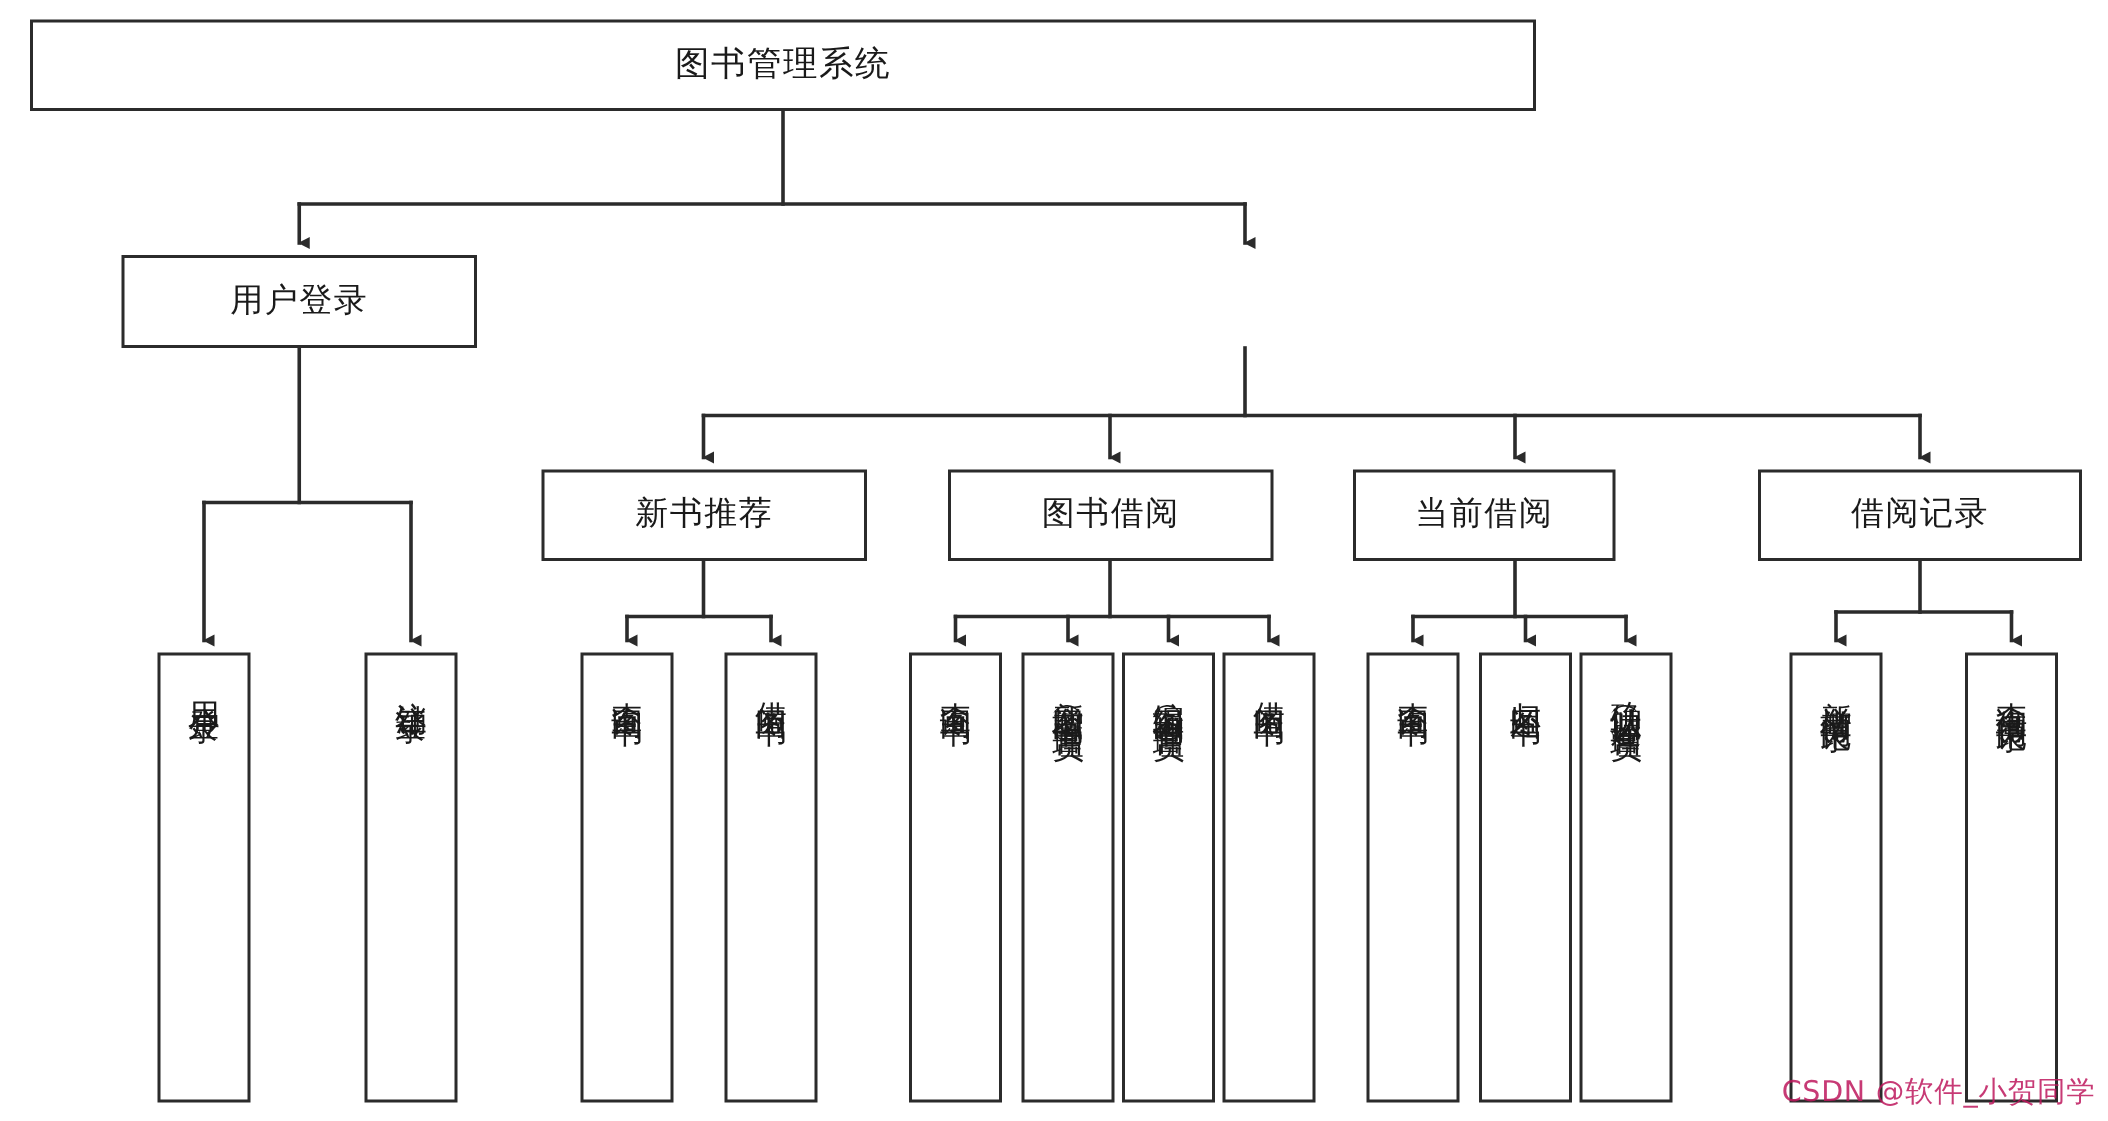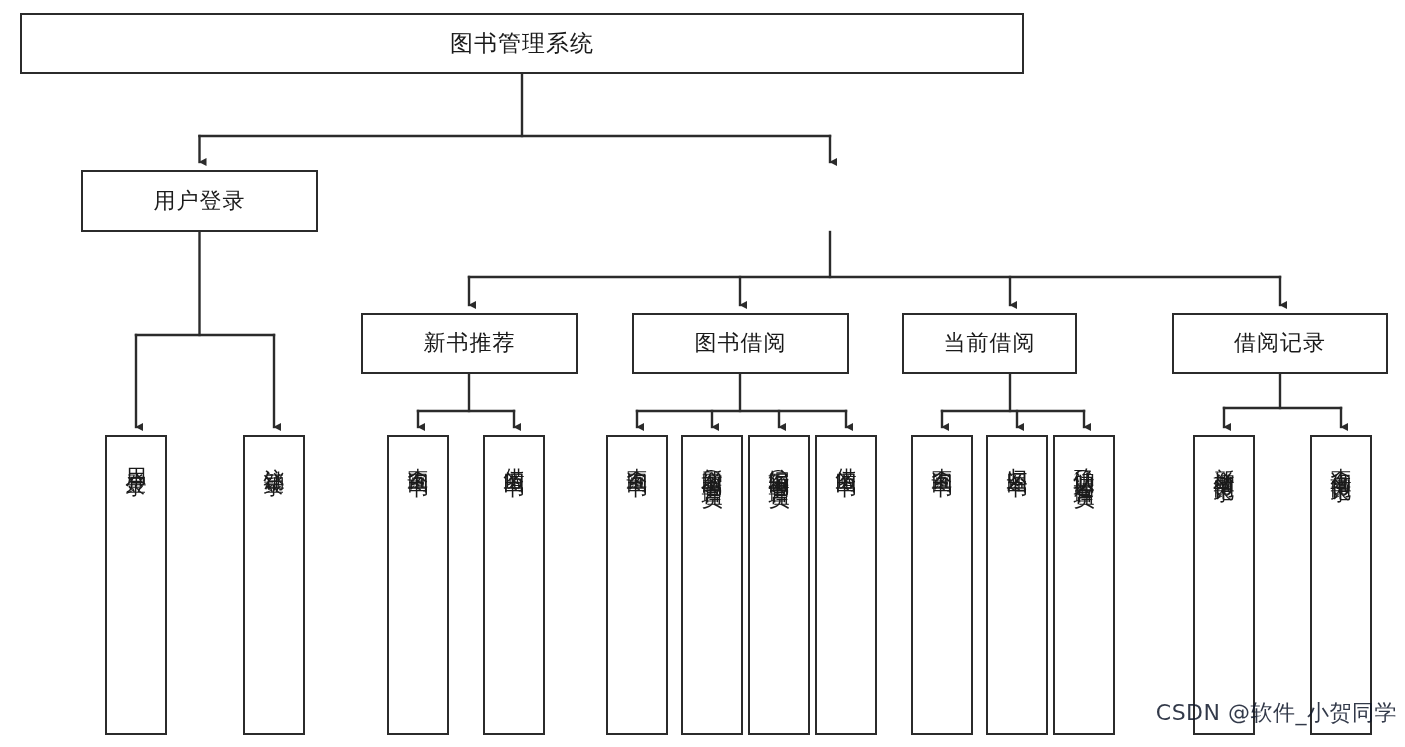--- a/index.html
+++ b/index.html
@@ -55,23 +55,23 @@
     writing-mode: vertical-rl;
     text-orientation: upright;
     letter-spacing: 3px;
     line-height: 1.05;
     white-space: nowrap;
     display: block;
   }
   .watermark {
     position: absolute;
     right: 8px;
-    bottom: 19px;
-    font-size: 22px;
-    color: #0f172a;
+    bottom: 6px;
+    font-size: 19px;
+    color: #be185d;
     opacity: 0.85;
     letter-spacing: 0.5px;
     white-space: nowrap;
     font-family: "DejaVu Sans", "Liberation Sans", sans-serif;
   }
 </style>
 </head>
 <body>
 
 <div id="canvas">

